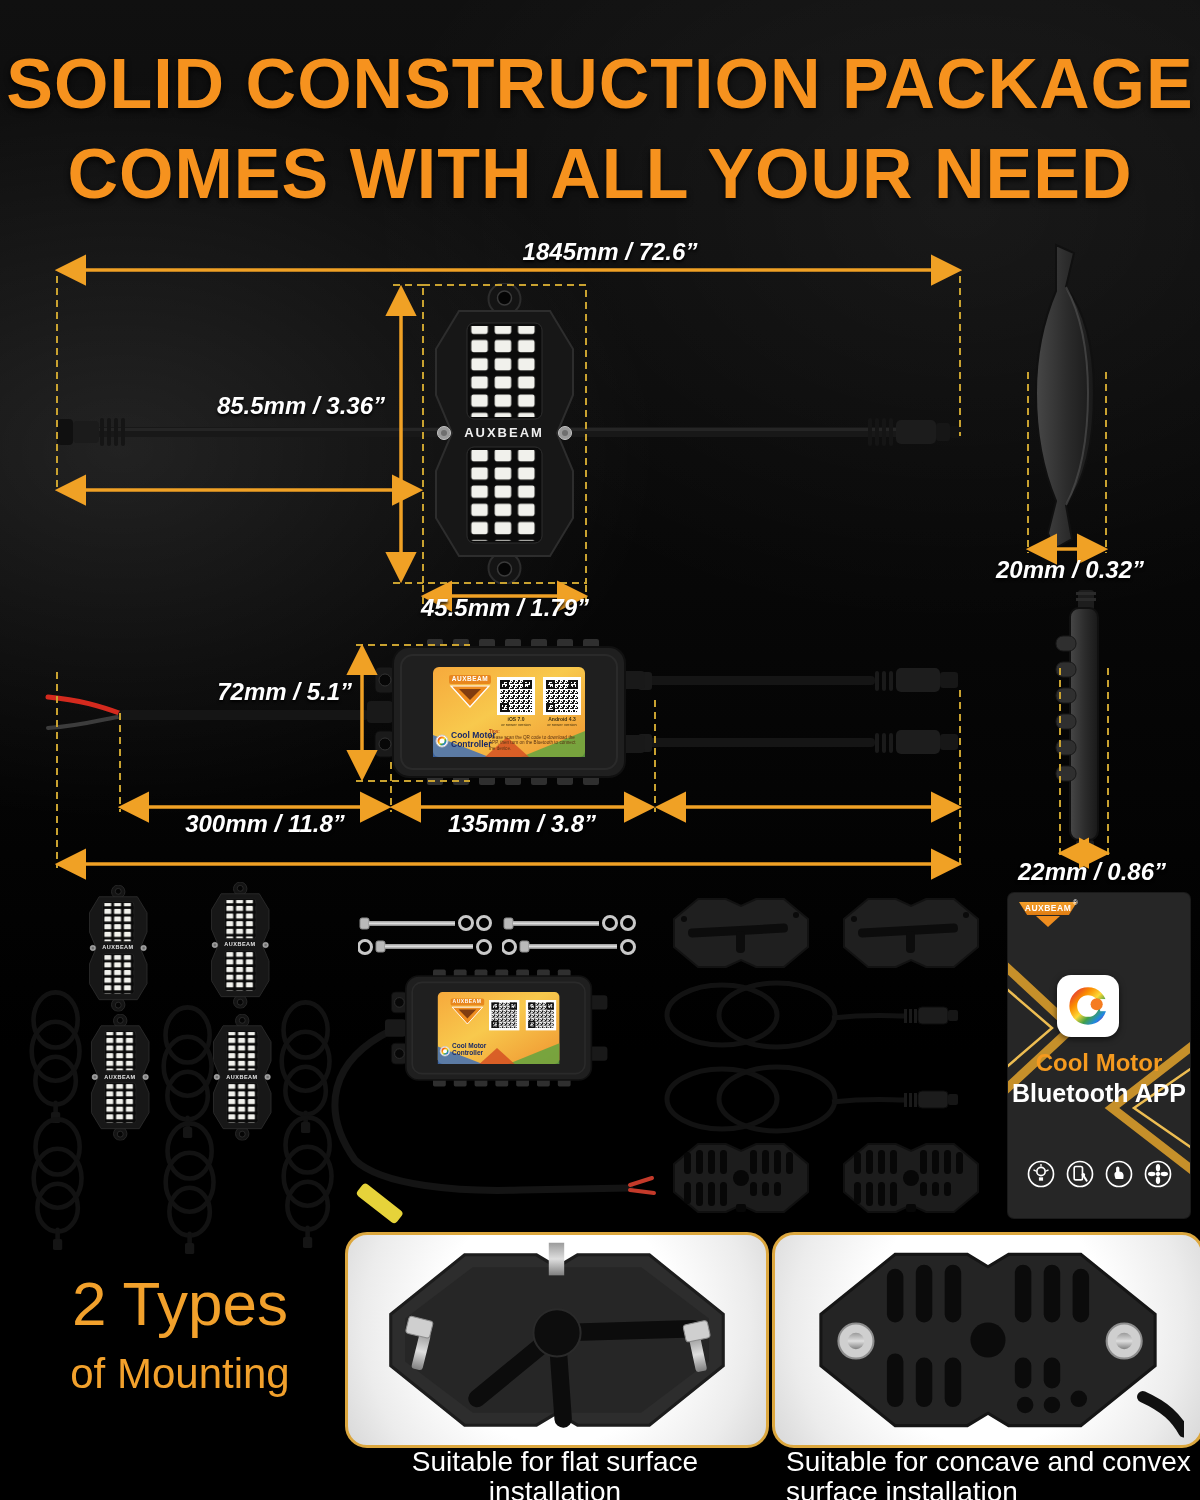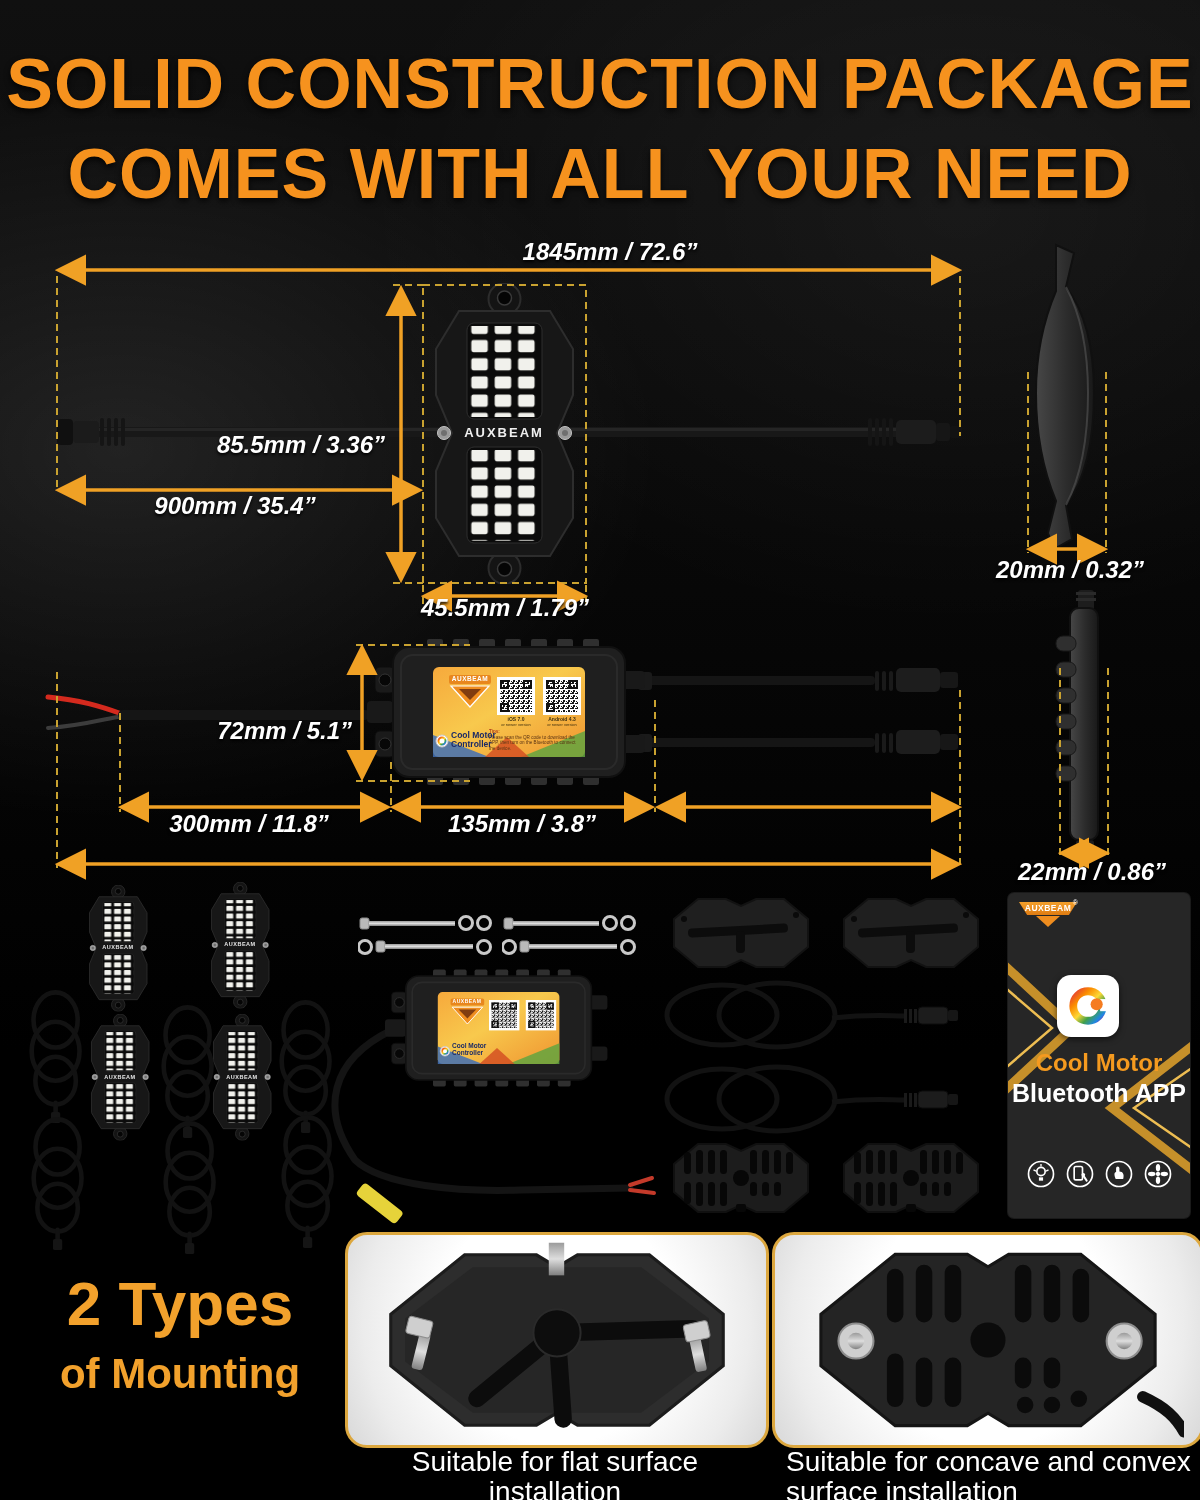--- a/index.html
+++ b/index.html
@@ -9,21 +9,21 @@
       radial-gradient(900px 620px at 10% 30%, rgba(255,255,255,0.10), rgba(255,255,255,0) 60%),
       radial-gradient(1000px 700px at 80% 14%, rgba(255,255,255,0.05), rgba(255,255,255,0) 60%),
       linear-gradient(#101010,#000 70%);}
   svg.layer{position:absolute;left:0;top:0;}
   .title{position:absolute;width:1200px;text-align:center;color:#F6921E;
     font-weight:800;letter-spacing:1px;text-shadow:0 3px 6px rgba(0,0,0,.8);}
   .t1{top:44px;font-size:70px;}
   .t2{top:134px;font-size:70px;}
   .dim-label{position:absolute;color:#fff;font-style:italic;font-weight:700;font-size:24px;
     text-shadow:0 2px 3px #000;white-space:nowrap;}
-  .c{text-align:center;} .r{text-align:right;margin-top:39px;}
+  .c{text-align:center;} .r{text-align:right;}
   .brand-big{position:absolute;color:#efefef;font-weight:700;font-size:13px;letter-spacing:2px;text-align:center;}
   .brand-xs{position:absolute;color:#e8e8e8;font-weight:700;text-align:center;letter-spacing:.5px;}
   .lbl-txt{position:absolute;line-height:1.1;}
   .prod-name{color:#1b2a66;font-weight:700;font-size:8.5px;line-height:1.1;}
   .prod-name-pkg{color:#1b2a66;font-weight:700;font-size:6.5px;line-height:1.1;}
   .qr-cap{color:#40300f;font-weight:700;font-size:5px;text-align:center;line-height:1.15;}
   .qr-sub{font-weight:400;font-size:4px;display:block;}
   .tips{font-size:4.6px;color:#5a3414;line-height:1.2;width:88px;}
   .tips b{color:#b3441e;display:block;}
   
@@ -42,21 +42,21 @@
   .feat-row{position:absolute;top:266px;width:100%;display:flex;justify-content:center;gap:9px;}
   
   .photo-card{position:absolute;top:1232px;height:210px;border:3px solid #DCA73E;border-radius:22px;
     background:radial-gradient(circle at 50% 42%, #ffffff 50%, #ececec 80%, #d8d8d8);
     display:flex;align-items:center;justify-content:center;overflow:hidden;}
   .photo-left{left:345px;width:418px;}
   .photo-right{left:772px;width:426px;}
   .caption{position:absolute;top:1447px;color:#fff;font-size:28px;line-height:1.06;text-shadow:0 2px 3px #000;}
   .cap-flat{left:347px;width:416px;text-align:center;}
   .cap-concave{left:786px;width:412px;text-align:left;}
-  .mount-head{position:absolute;color:#F2A12C;font-weight:700;text-align:center;text-shadow:0 3px 5px #000;}
+  .mount-head{position:absolute;color:#F2A12C;font-weight:400;text-align:center;text-shadow:0 3px 5px #000;}
   .mh1{left:10px;top:1268px;width:340px;font-size:62px;}
   .mh2{left:10px;top:1350px;width:340px;font-size:42px;text-align:center;}
 </style>
 </head>
 <body>
 
 <div class="stage">
 
   <svg class="layer" width="1200" height="1500">
     <defs>
@@ -405,25 +405,24 @@
       <line x1="60" y1="864" x2="957" y2="864"></line>
       <line x1="1063" y1="853" x2="1105" y2="853"></line>
     </g>
   </svg>
 
   <div class="title t1">SOLID CONSTRUCTION PACKAGE</div>
   <div class="title t2">COMES WITH ALL YOUR NEED</div>
 
   <div class="dim-label c" style="left:440px;top:238px;width:340px;font-style:italic;">1845mm / 72.6”</div>
   <div class="dim-label r" style="left:140px;top:392px;width:245px;">85.5mm / 3.36”</div>
-  <div class="dim-label c" style="left:70px;top:492px;width:330px;">900mm / 35.4”</div>
   <div class="dim-label c" style="left:340px;top:594px;width:330px;">45.5mm / 1.79”</div>
   <div class="dim-label c" style="left:955px;top:556px;width:230px;">20mm / 0.32”</div>
   <div class="dim-label r" style="left:140px;top:678px;width:212px;">72mm / 5.1”</div>
-  <div class="dim-label c" style="left:84px;top:810px;width:330px;text-align:center;">300mm / 11.8”</div>
+  <div class="dim-label c" style="left:100px;top:810px;width:330px;text-align:center;">300mm / 11.8”</div>
   <div class="dim-label c" style="left:357px;top:810px;width:330px;">135mm / 3.8”</div>
   <div class="dim-label c" style="left:977px;top:858px;width:230px;">22mm / 0.86”</div>
 
   <div class="brand-big" style="left:429px;top:425px;width:150px;">AUXBEAM</div>
   <div class="brand-xs" style="left:78px;top:944px;width:80px;font-size:5.5px;">AUXBEAM</div>
   <div class="brand-xs" style="left:200px;top:941px;width:80px;font-size:5.5px;">AUXBEAM</div>
   <div class="brand-xs" style="left:80px;top:1074px;width:80px;font-size:5.5px;">AUXBEAM</div>
   <div class="brand-xs" style="left:202px;top:1074px;width:80px;font-size:5.5px;">AUXBEAM</div>
   <div class="brand-xs" style="left:449px;top:675px;width:42px;font-size:6.5px;color:#fff;">AUXBEAM</div>
   <div class="brand-xs" style="left:450px;top:998px;width:34px;font-size:5px;color:#fff;">AUXBEAM</div>

